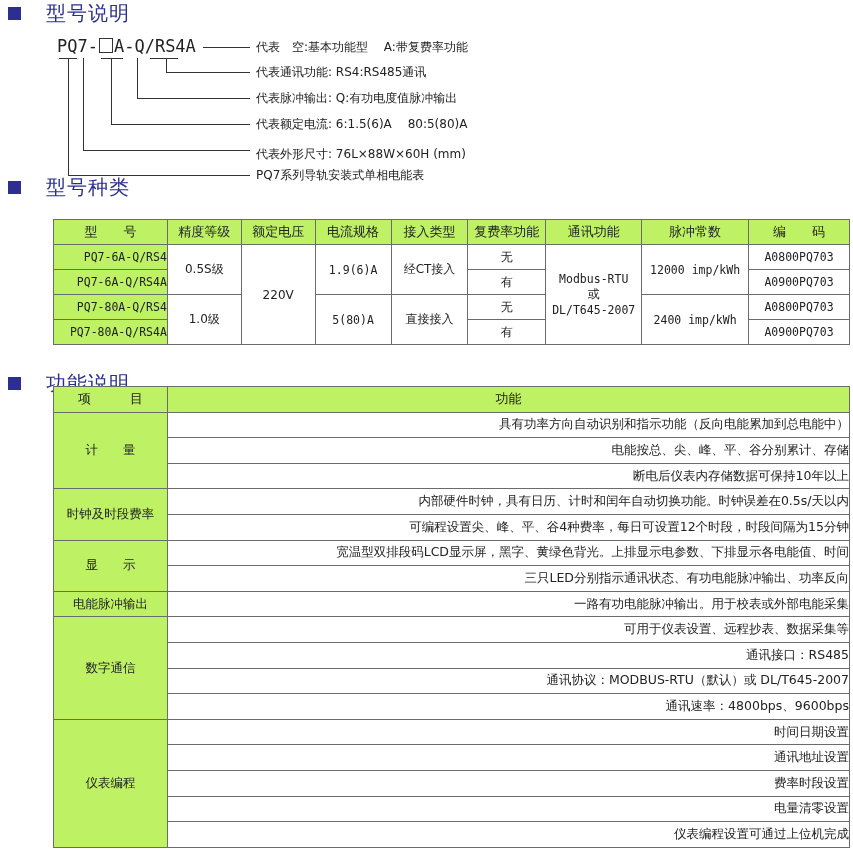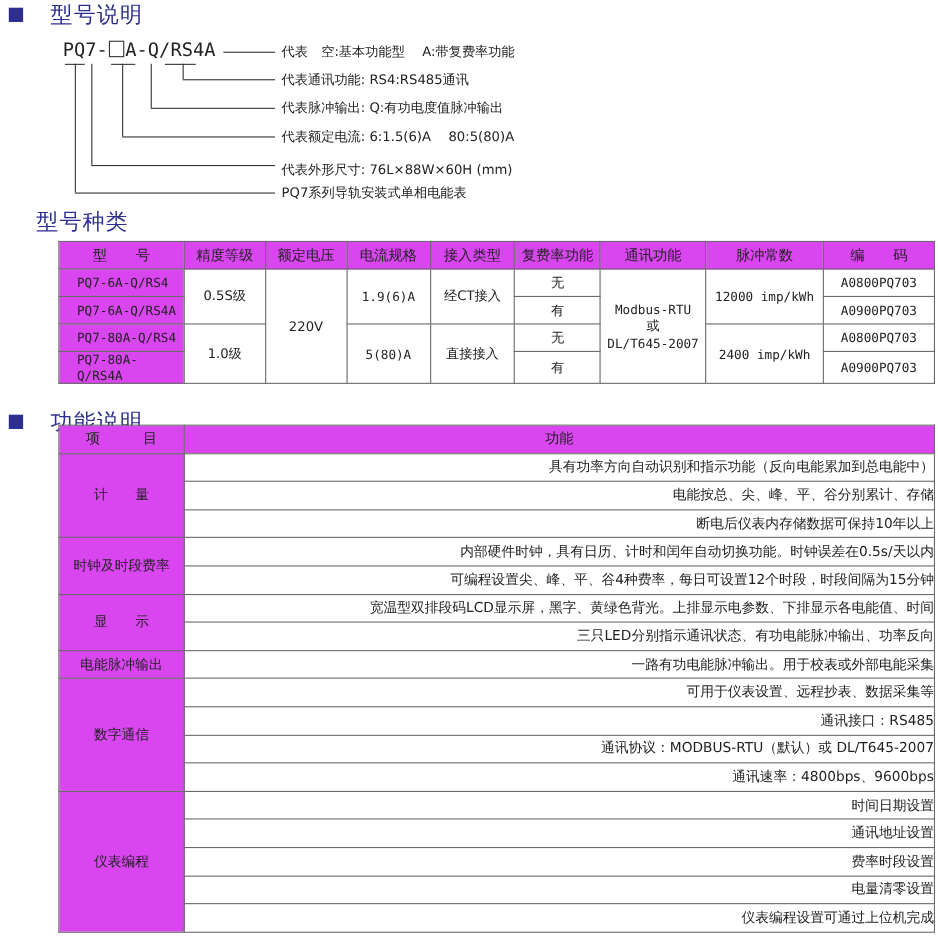--- a/index.html
+++ b/index.html
@@ -11,24 +11,24 @@
 
   
   .model-code { position: absolute; left: 57px; top: 36px; font-family: "DejaVu Sans Mono", "Liberation Mono", monospace;
                 font-size: 17px; color: #222; letter-spacing: 0px; }
   .model-code .box { display: inline-block; width: 12px; height: 13px; border: 1px solid #333; vertical-align: -1px; margin: 0 1px; }
   .legend-line { position: absolute; left: 256px; font-size: 12px; color: #222; white-space: nowrap; }
   .dl { position: absolute; background: #333; }
 
   table { border-collapse: collapse; position: absolute; }
   td, th { border: 1px solid #6b6b6b; font-weight: normal; padding: 0; }
-  .blue { background: #d946ef; }
+  .blue { background: #bef264; }
   .t1 { left: 53px; top: 219px; width: 797px; font-size: 12px; }
   .t1 td, .t1 th { text-align: center; height: 24px; }
-  .t1 .model { text-align: left; padding-left: 16px; font-family: "DejaVu Sans Mono", "Liberation Mono", monospace; font-size: 11.5px; }
+  .t1 .model { text-align: right; padding-left: 6px; font-family: "DejaVu Sans Mono", "Liberation Mono", monospace; font-size: 11.5px; }
   .t1 th { font-size: 13px; }
   .mono { font-family: "DejaVu Sans Mono", "Liberation Mono", monospace; font-size: 11.5px; }
 
   .t2 { left: 53px; top: 386px; width: 797px; font-size: 12.5px; }
   .t2 td, .t2 th { height: 24.6px; }
   .t2 th { text-align: center; font-size: 13px; }
   .t2 td.cat { text-align: center; width: 113px; }
   .t2 td.fn { text-align: right; padding-left: 6px; }
 </style>
 </head>
@@ -59,21 +59,21 @@
 <div class="dl" style="left:68px;top:58px;width:1px;height:117px;"></div>
 <div class="dl" style="left:68px;top:175px;width:182px;height:1px;"></div>
 
 <div class="legend-line" style="top:39px;">代表　空:基本功能型　 A:带复费率功能</div>
 <div class="legend-line" style="top:64px;">代表通讯功能: RS4:RS485通讯</div>
 <div class="legend-line" style="top:90px;">代表脉冲输出: Q:有功电度值脉冲输出</div>
 <div class="legend-line" style="top:116px;">代表额定电流: 6:1.5(6)A　 80:5(80)A</div>
 <div class="legend-line" style="top:146px;">代表外形尺寸: 76L×88W×60H (mm)</div>
 <div class="legend-line" style="top:167px;">PQ7系列导轨安装式单相电能表</div>
 
-<div class="sec-title" style="top:188px;flex-direction:column;">
+<div class="sec-title" style="top:176px;">
   <span class="sec-bullet"></span>
   <span class="sec-text">型号种类</span>
 </div>
 
 <table class="t1">
   <colgroup>
     <col style="width:114px">
       <col style="width:74px">
       <col style="width:74px">
       <col style="width:76px">

